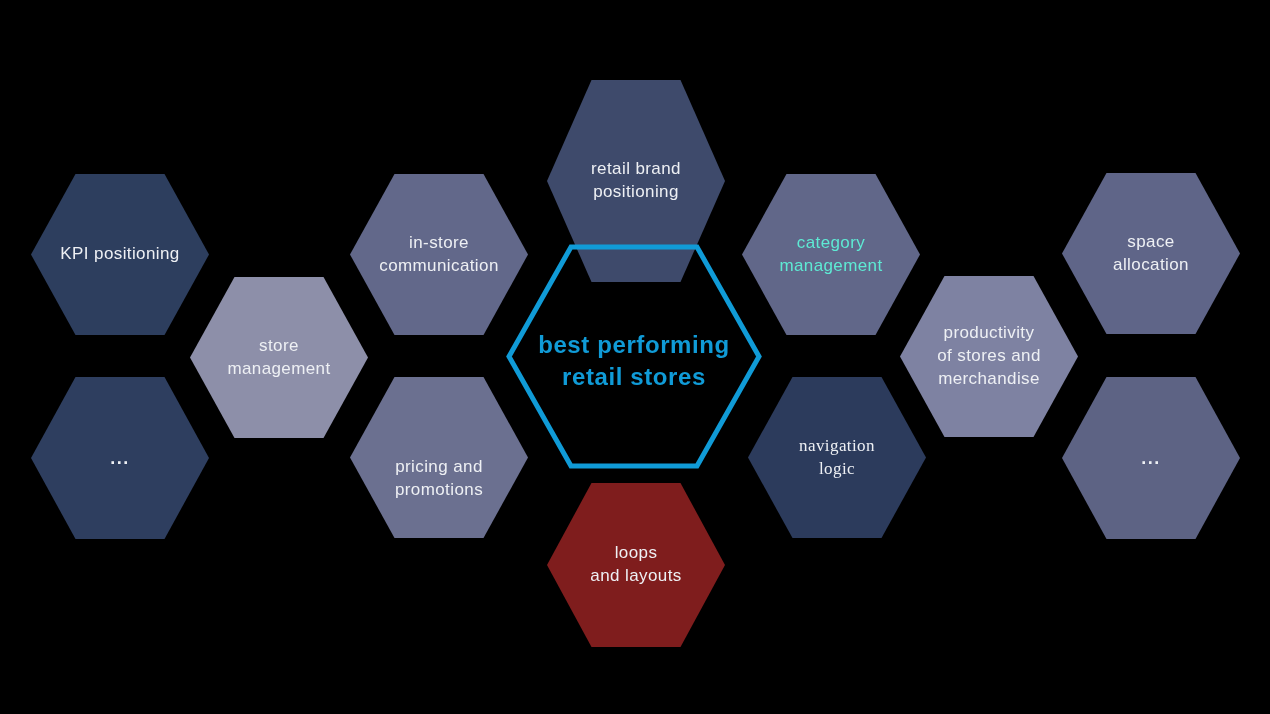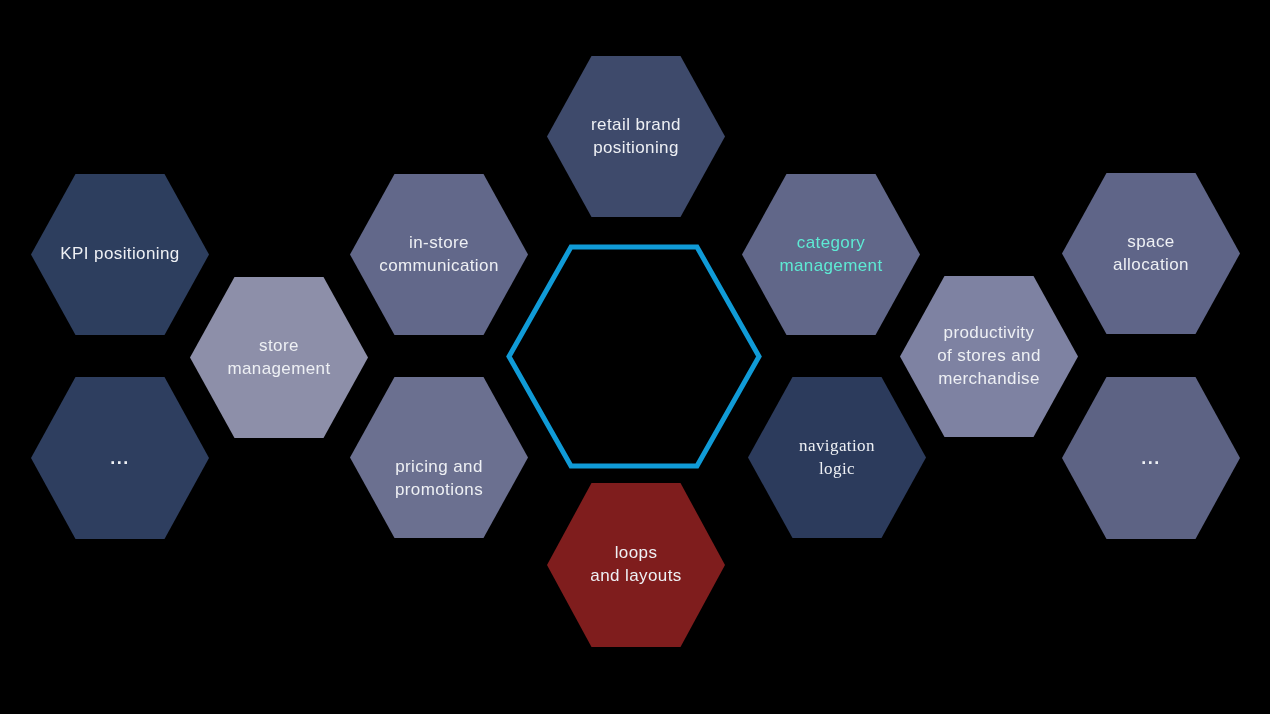--- a/index.html
+++ b/index.html
@@ -62,21 +62,21 @@
     letter-spacing: 0.6px;
     line-height: 1.32;
     text-align: center;
   }
 </style>
 </head>
 <body>
 
 <div class="canvas">
   <div id="hex-layer">
-      <div class="hex" style="left: 547px; top: 56px; width: 178px; height: 161px; background: rgb(62, 74, 107);">
+      <div class="hex" style="left: 547px; top: 80px; width: 178px; height: 202px; background: rgb(62, 74, 107);">
     <div class="hex-label" style="color: rgb(238, 240, 244);">retail brand
 positioning</div>
   </div>
       <div class="hex" style="left: 31px; top: 174px; width: 178px; height: 161px; background: rgb(45, 62, 94);">
     <div class="hex-label" style="color: rgb(238, 240, 244);">KPI positioning</div>
   </div>
       <div class="hex" style="left: 350px; top: 174px; width: 178px; height: 161px; background: rgb(98, 104, 138); justify-content: center;">
     <div class="hex-label" style="color: rgb(238, 240, 244);">in-store
 communication</div>
   </div>
@@ -115,15 +115,17 @@
     <div class="hex-label" style="color: rgb(238, 240, 244);">loops
 and layouts</div>
   </div>
     </div>
 
   <div class="center-hex">
     <svg width="258" height="227" viewBox="0 0 258 227">
       <polygon points="4,113.5 66,4 192,4 254,113.5 192,223 66,223" fill="none" stroke-width="5" stroke-linejoin="miter" stroke="#109bd7"></polygon>
     </svg>
     <div class="center-label" style="color: rgb(16, 155, 215);">
+      <span>best performing</span>
+      <span>retail stores</span>
     </div>
   </div>
 </div>
 
 </body></html>

